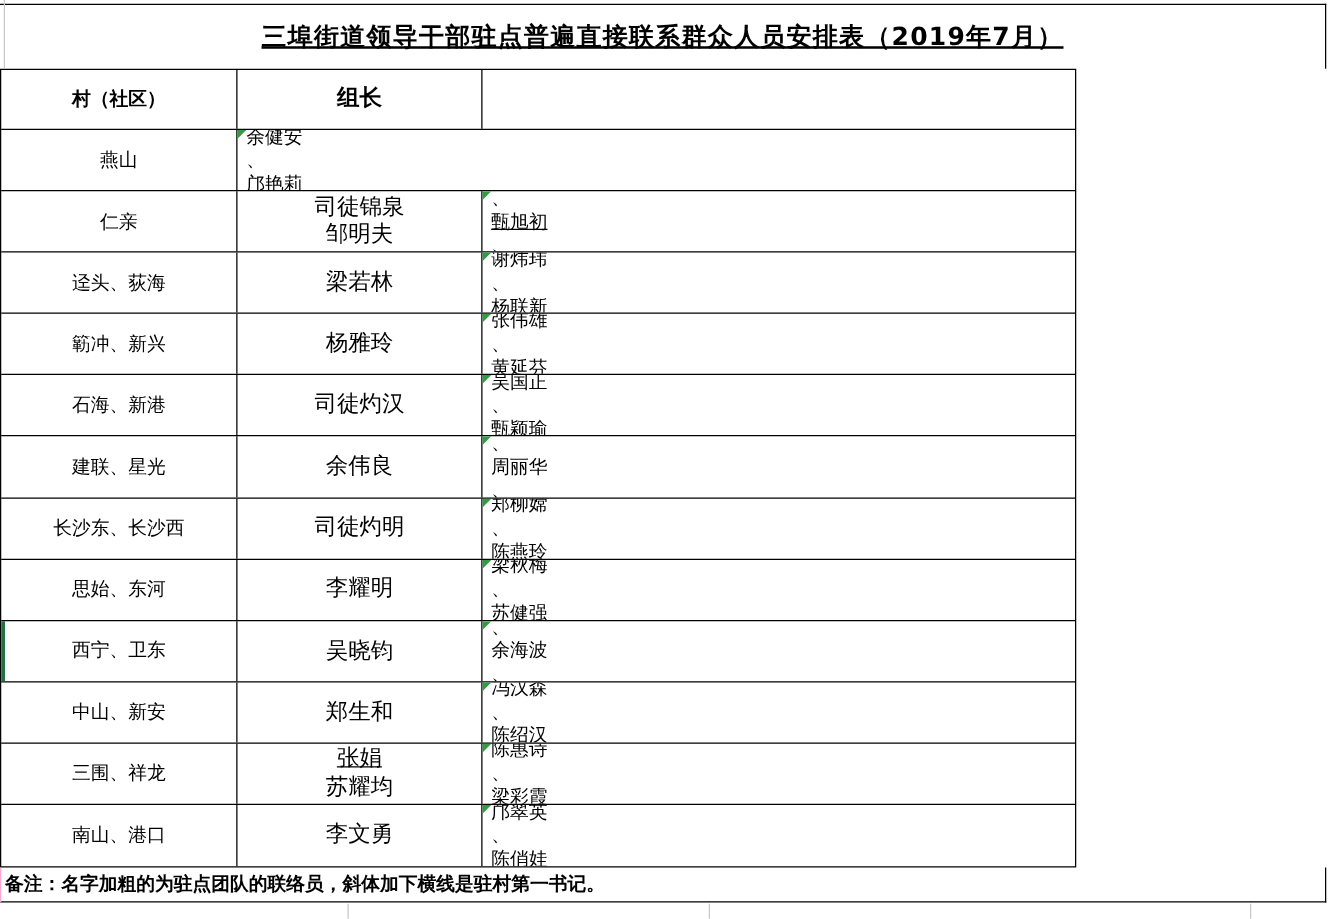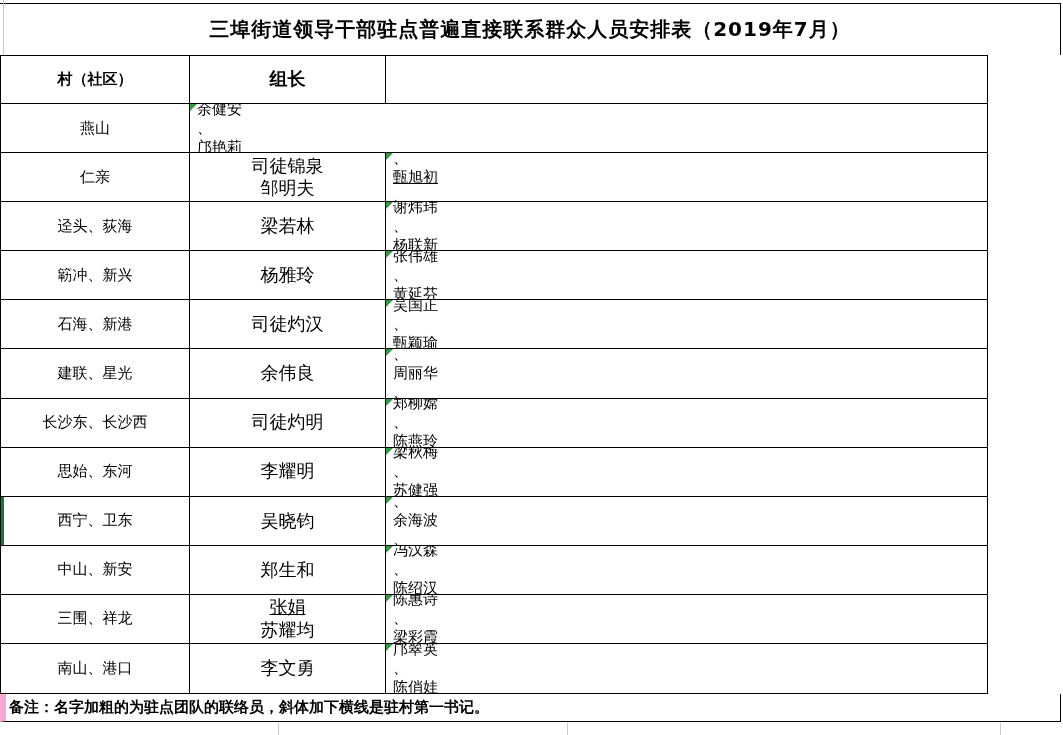--- a/index.html
+++ b/index.html
@@ -6,25 +6,25 @@
   body{
     width:1063px;height:735px;overflow:hidden;background:#ffffff;
     font-family:"DejaVu Sans","Liberation Sans",sans-serif;color:#000;
     position:relative;
   }
   #sheet{position:absolute;inset:0;}
   .gridline-v{position:absolute;width:1px;background:#c8c8c8;}
   .title-row{
     margin-top:3px;height:52px;width:1061px;box-sizing:border-box;
     border-top:1px solid #000;border-right:1px solid #000;
-    display:flex;align-items:center;justify-content:center;
+    display:flex;align-items:center;justify-content:center;text-decoration:underline;
   }
   .title-row .t{font-size:20px;font-weight:bold;letter-spacing:1px;}
   #mainTable{
-    width:988px;box-sizing:border-box;border:1px solid #000;background:#fff;
+    width:861px;box-sizing:border-box;border:1px solid #000;background:#fff;
   }
   .hrow{display:flex;height:48px;box-sizing:border-box;border-bottom:1px solid #000;}
   .hcell{
     display:flex;align-items:center;justify-content:center;
     font-weight:bold;font-size:15px;box-sizing:border-box;
   }
   .trow{display:flex;height:49.1px;box-sizing:border-box;border-bottom:1px solid #000;position:relative;}
   .trow:last-child{border-bottom:none;}
   .c1{width:189px;border-right:1px solid #000;box-sizing:border-box;
       display:flex;align-items:center;justify-content:center;font-size:15px;text-align:center;}
@@ -34,21 +34,21 @@
   .c3{flex:1;display:flex;align-items:center;box-sizing:border-box;
       padding-left:7px;font-size:15px;position:relative;overflow:hidden;}
   .team{white-space:nowrap;}
   .fs{text-decoration:underline;}
   .sep{font-weight:normal;}
   .tri{position:absolute;top:0;left:0;width:0;height:0;
        border-top:7px solid #2e9e40;border-right:7px solid transparent;}
   .sel-strip{position:absolute;left:0;top:0;bottom:0;width:3px;background:#217346;z-index:2;}
   .note-row{
     width:1061px;height:28px;box-sizing:border-box;
-    border-left:6px solid #f9a8d4;border-right:1px solid #000;border-bottom:1px solid #000;
+    border-left:1px solid #f9a8d4;border-right:1px solid #000;border-bottom:1px solid #000;
     display:flex;align-items:center;padding-left:3px;
   }
   .note-row .n{font-size:15px;font-weight:bold;}
   .bottom-strip{position:relative;height:13px;width:1061px;}
 </style>
 </head>
 <body>
 
 <div id="sheet">
 

